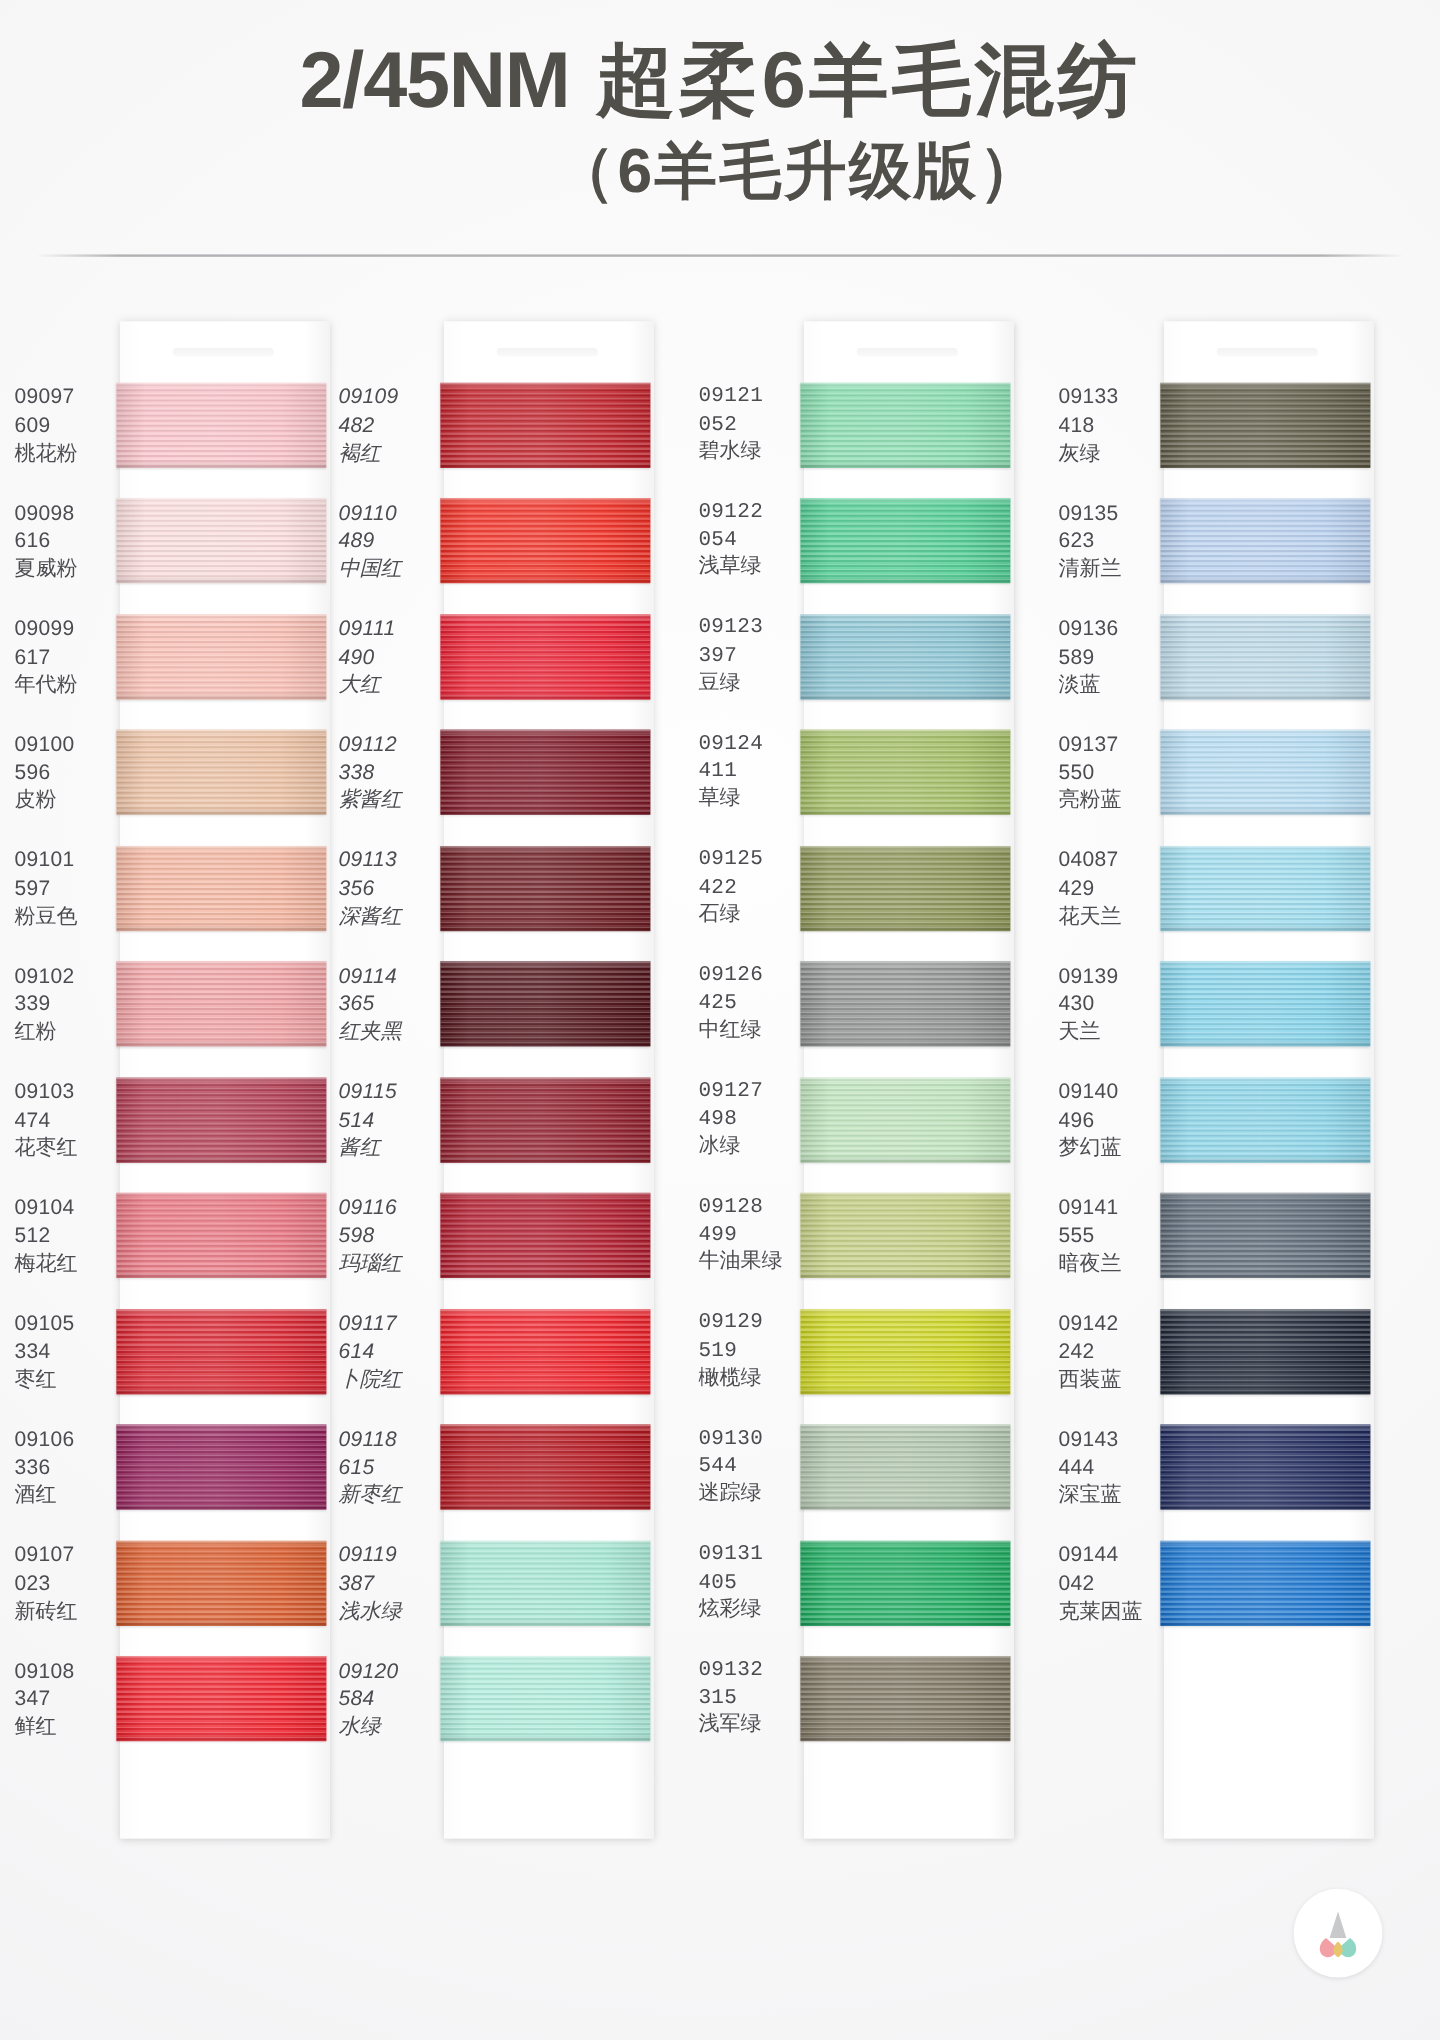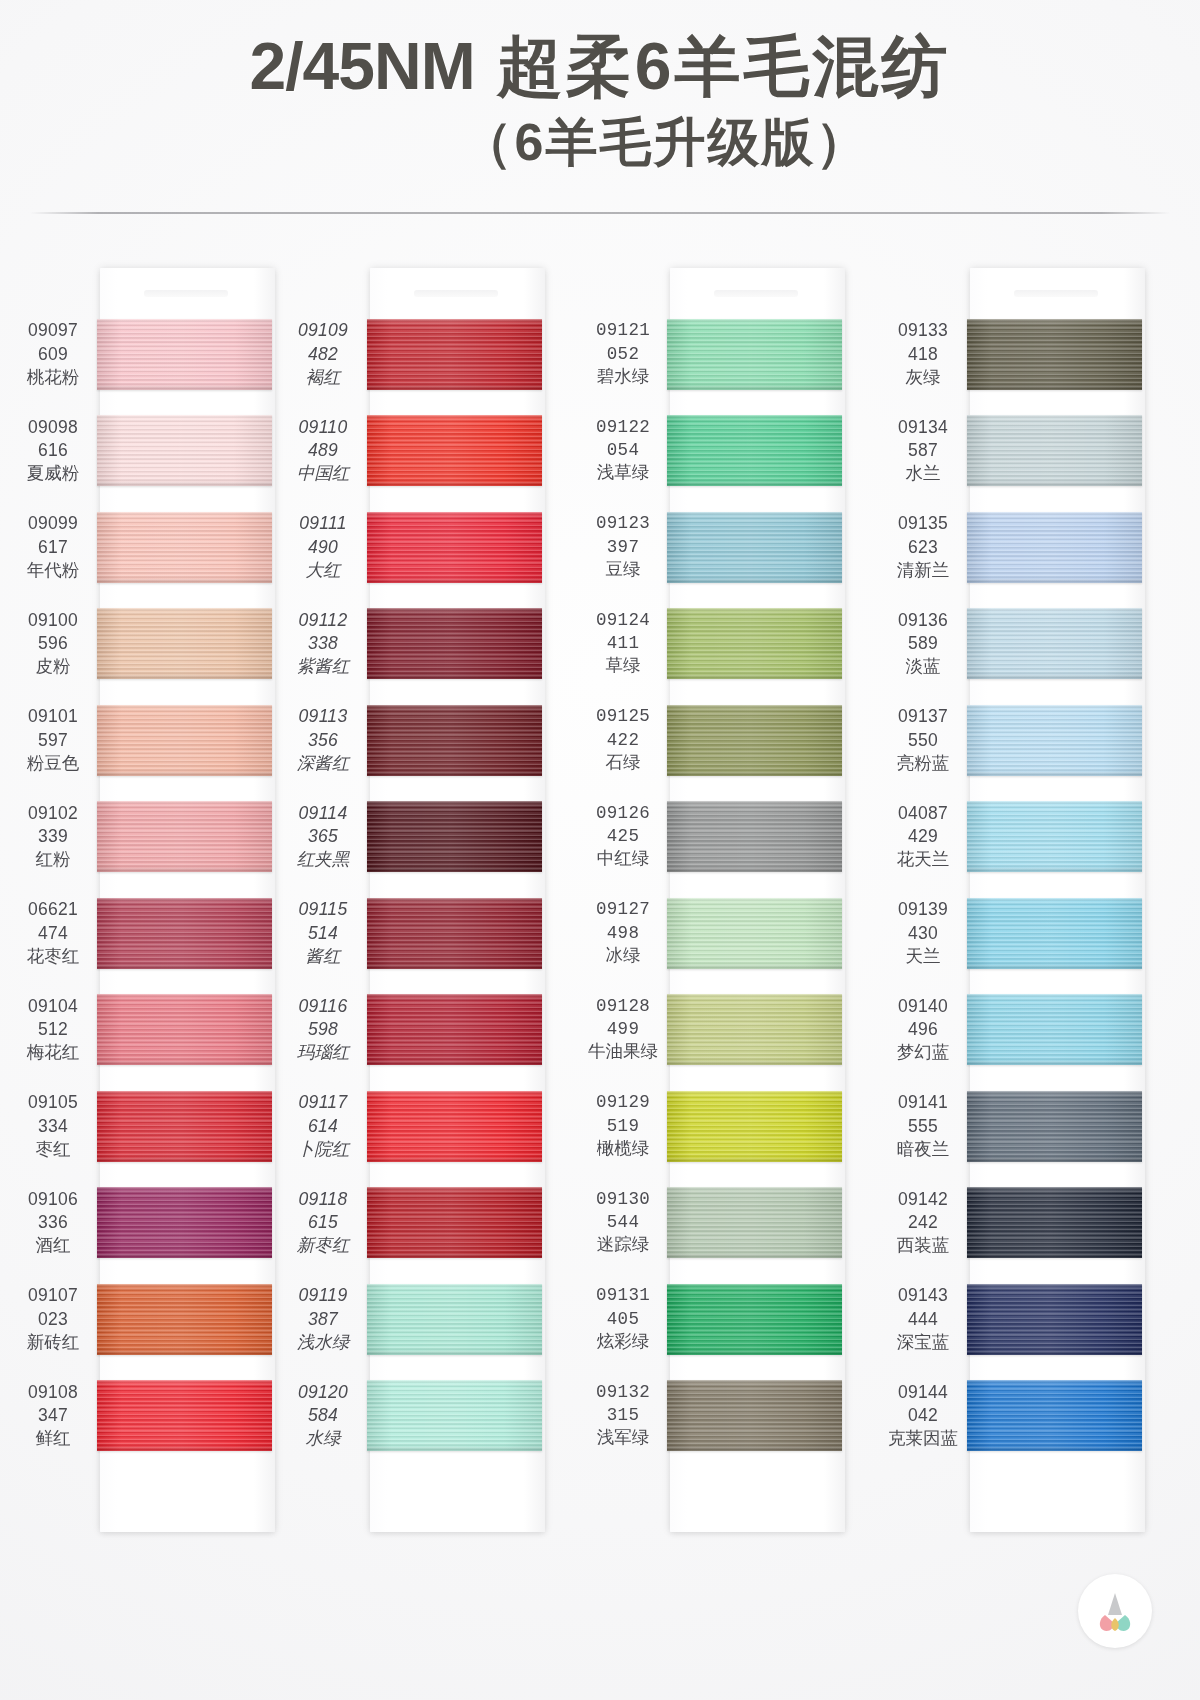--- a/index.html
+++ b/index.html
@@ -121,21 +121,21 @@
 
   .row {
     position: relative;
     height: 96.5px;
     display: flex;
     align-items: center;
   }
 
   .labels {
     width: 82px;
-    text-align: center;
+    text-align: left;
     font-size: 17.5px;
     line-height: 1.33;
     color: #4b4b50;
     flex: 0 0 auto;
     letter-spacing: 0.3px;
   }
   .labels .code,
   .labels .num {
     font-weight: normal;
     white-space: nowrap;
@@ -289,21 +289,21 @@
               <div class="code">09102</div>
               <div class="num">339</div>
               <div class="name">红粉</div>
             </div>
             <div class="swatch-wrap">
               <div class="swatch" style="background: rgb(240, 161, 164);"></div>
             </div>
           </div>
           <div class="row">
             <div class="labels">
-              <div class="code">06621</div>
+              <div class="code">09103</div>
               <div class="num">474</div>
               <div class="name">花枣红</div>
             </div>
             <div class="swatch-wrap">
               <div class="swatch" style="background: rgb(176, 58, 80);"></div>
             </div>
           </div>
           <div class="row">
             <div class="labels">
               <div class="code">09104</div>
@@ -613,30 +613,20 @@
       <div class="card"></div>
       <div class="rows">
           <div class="row">
             <div class="labels">
               <div class="code">09133</div>
               <div class="num">418</div>
               <div class="name">灰绿</div>
             </div>
             <div class="swatch-wrap">
               <div class="swatch" style="background: rgb(94, 90, 70);"></div>
-            </div>
-          </div>
-          <div class="row">
-            <div class="labels">
-              <div class="code">09134</div>
-              <div class="num">587</div>
-              <div class="name">水兰</div>
-            </div>
-            <div class="swatch-wrap">
-              <div class="swatch" style="background: rgb(195, 211, 214);"></div>
             </div>
           </div>
           <div class="row">
             <div class="labels">
               <div class="code">09135</div>
               <div class="num">623</div>
               <div class="name">清新兰</div>
             </div>
             <div class="swatch-wrap">
               <div class="swatch" style="background: rgb(184, 208, 239);"></div>

